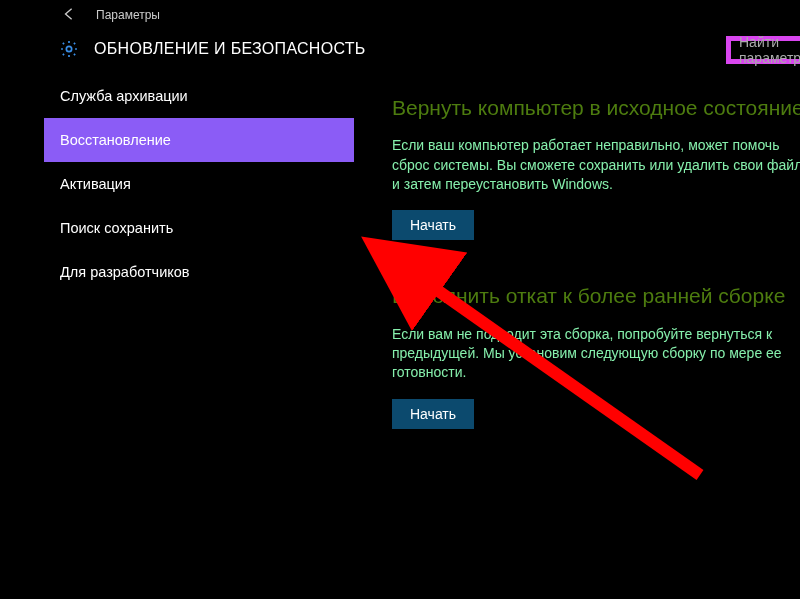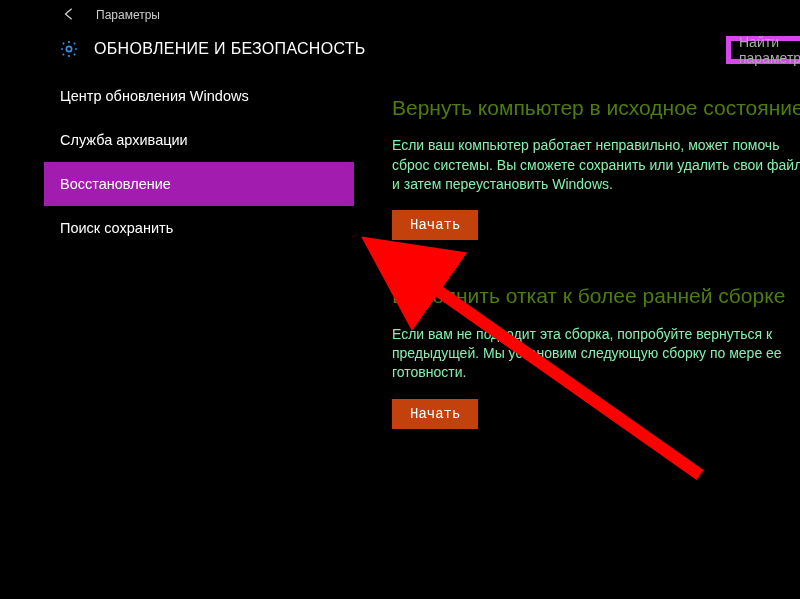--- a/index.html
+++ b/index.html
@@ -84,21 +84,21 @@
     width: 310px;
     background: #000;
   }
   .sidebar-item {
     padding: 14px 16px;
     font-size: 14.5px;
     color: #fff;
     cursor: pointer;
   }
   .sidebar-item.selected {
-    background: #a21caf;
+    background: #8b5cf6;
   }
   .content {
     flex: 1;
     padding: 20px 26px 0 38px;
     overflow: hidden;
   }
   .content h2 {
     font-size: 21px;
     font-weight: 400;
     margin: 0 0 14px 0;
@@ -106,27 +106,27 @@
     color: #4d7c0f;
   }
   .content p {
     font-size: 14px;
     color: #86efac;
     margin: 0 0 16px 0;
     line-height: 1.38;
   }
   .btn {
     display: inline-block;
-    background: #c2410c;
+    background: #0c4a6e;
     color: #fff;
     font-size: 14px;
     padding: 7px 18px;
     border: none;
     cursor: pointer;
-    font-family: Liberation Mono, monospace;
+    font-family: Liberation Sans, sans-serif;
   }
   .section {
     margin-bottom: 42px;
   }
   
   .arrow-overlay {
     position: absolute;
     left: 0; top: 0;
     width: 800px;
     height: 599px;
@@ -155,24 +155,25 @@
       </svg>
     </div>
     <div class="section-heading">ОБНОВЛЕНИЕ И БЕЗОПАСНОСТЬ</div>
     <div class="search-box">
       <span>Найти параметр</span>
     </div>
   </div>
 
   <div class="body">
     <div class="sidebar">
-      <div class="sidebar-item"><span>Центр обновления Windows</span></div>
       <div class="sidebar-item"><span>Служба архивации</span></div>
       <div class="sidebar-item selected"><span>Восстановление</span></div>
+      <div class="sidebar-item"><span>Активация</span></div>
       <div class="sidebar-item"><span>Поиск сохранить</span></div>
+      <div class="sidebar-item"><span>Для разработчиков</span></div>
     </div>
 
     <div class="content">
 
       <div class="section">
         <h2>Вернуть компьютер в исходное состояние</h2>
         <p>Если ваш компьютер работает неправильно, может помочь сброс системы. Вы сможете сохранить или удалить свои файлы, и затем переустановить Windows.</p>
         <button class="btn">Начать</button>
       </div>
 

